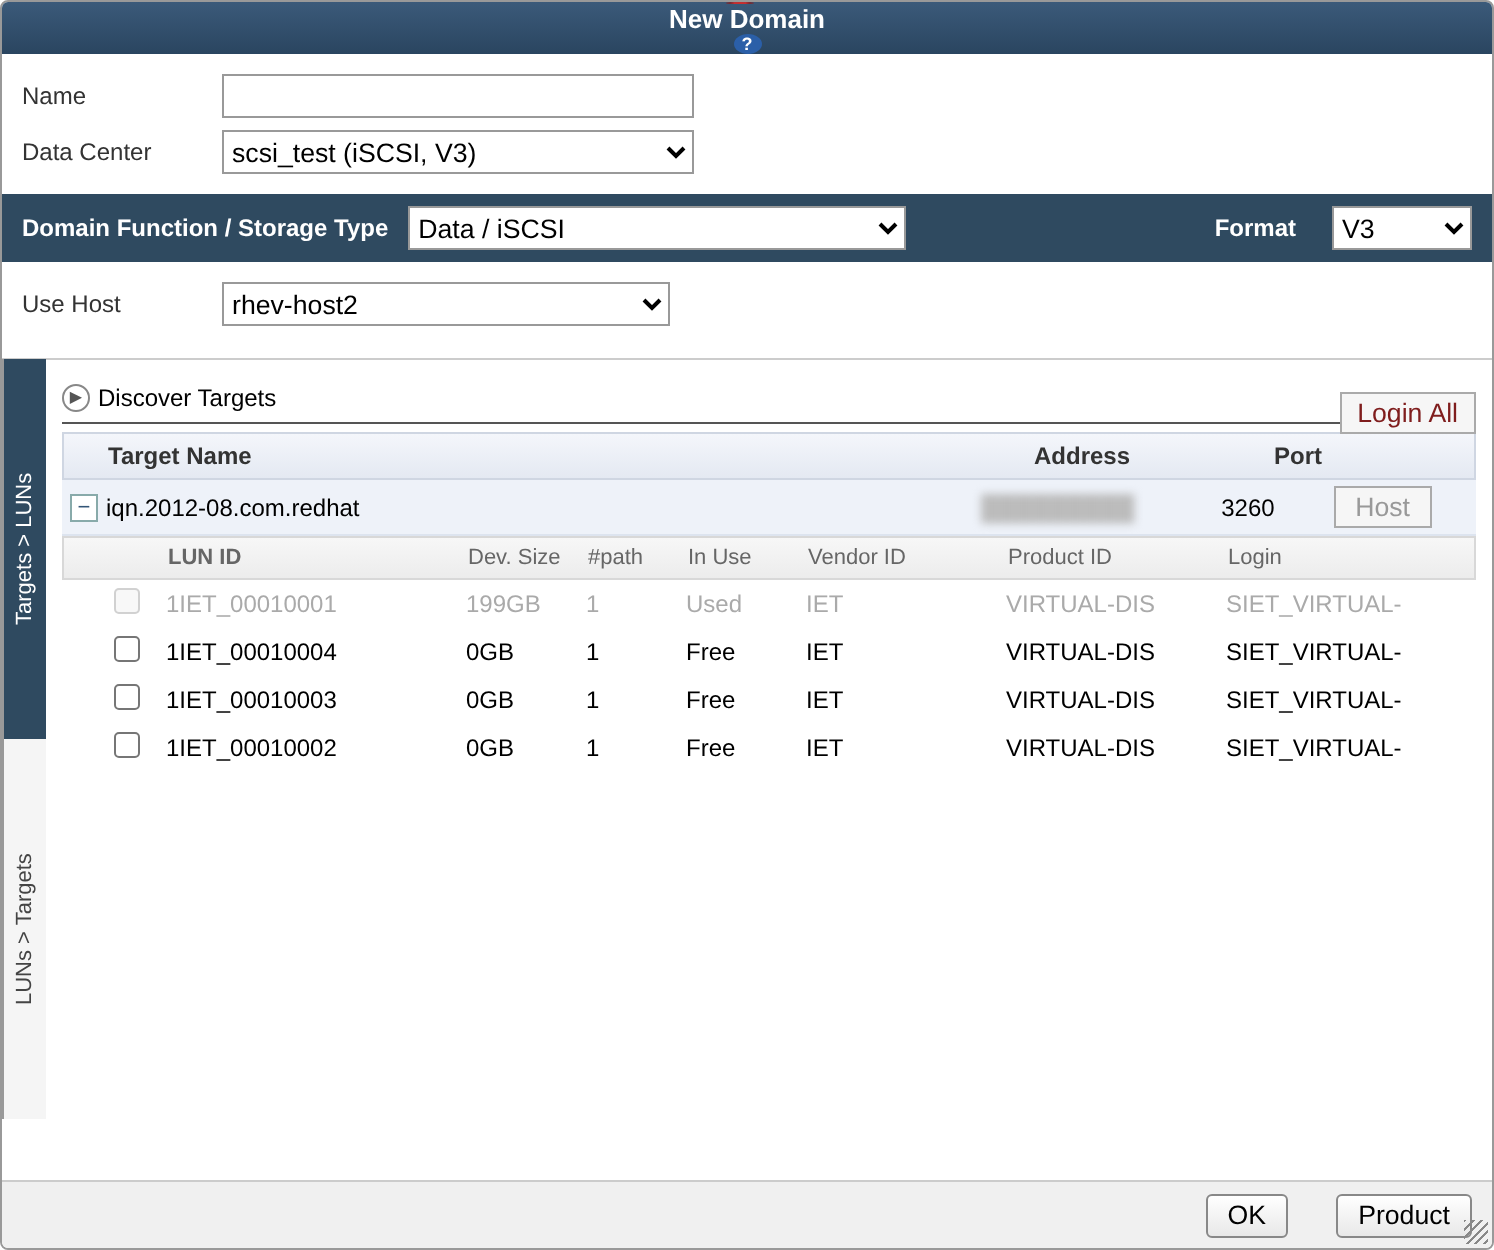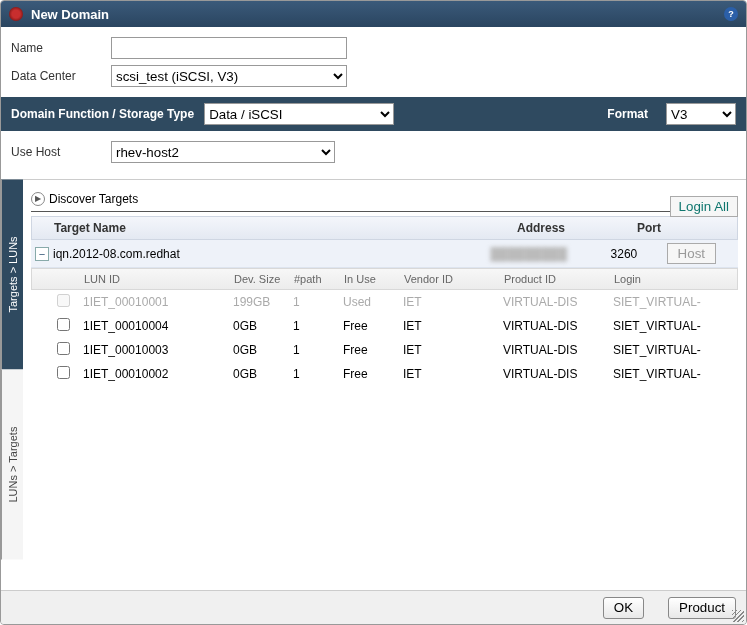--- a/index.html
+++ b/index.html
@@ -1,58 +1,58 @@
 <!DOCTYPE html>
 <html><head>
 <meta charset="utf-8">
 <style>
 * { box-sizing: border-box; margin: 0; padding: 0; }
 body { font-family: Arial, sans-serif; font-size: 12px; background: #fff; width: 747px; height: 625px; border: 1px solid #999; border-radius: 4px; overflow: hidden; position: relative; }
-.titlebar { background: linear-gradient(#3b5a7a, #2a4560); color: #fff; height: 26px; display: flex; align-items: center; padding: 0 8px; }
+.titlebar { background: linear-gradient(#3b5a7a, #2a4560); color: #fff; height: 26px; display: flex; align-items: center; padding: 0 8px; flex-direction: column; }
 .titlebar .logo { width: 14px; height: 14px; background: radial-gradient(circle, #c82e2e 40%, #8b1a1a 70%); border-radius: 50%; margin-right: 8px; }
 .titlebar .title { flex: 1; font-weight: bold; font-size: 13px; }
 .titlebar .help { width: 14px; height: 14px; background: #2b5fa8; color: #fff; border-radius: 50%; font-size: 9px; display: flex; align-items: center; justify-content: center; font-weight: bold; }
 .form-sec { padding: 10px 10px 4px 10px; }
 .form-row { display: flex; align-items: center; margin-bottom: 6px; }
 .form-row label { width: 100px; color: #333; }
 .form-row input[type=text] { height: 22px; border: 1px solid #999; padding: 2px 4px; }
 .form-row select { height: 22px; border: 1px solid #999; background: #fff; }
 #name-input { width: 236px; }
 #datacenter-select { width: 236px; }
 .darkbar { background: #2f4a60; color: #fff; height: 34px; display: flex; align-items: center; padding: 0 10px; }
 .darkbar .lbl { font-weight: bold; margin-right: 10px; }
 .darkbar select { height: 22px; border: 1px solid #999; background: #fff; color: #000; }
-#storagetype-select { width: 190px; }
+#storagetype-select { width: 249px; }
 .darkbar .spacer { flex: 1; }
 #format-select { width: 70px; margin-left: 8px; }
 .hostbar { padding: 10px; }
 #host-select { width: 224px; }
 .main-area { display: flex; height: 380px; border-top: 1px solid #ccc; }
 .side-tabs { width: 22px; display: flex; flex-direction: column; }
 .side-tab { flex: 1; writing-mode: vertical-rl; transform: rotate(180deg); display: flex; align-items: center; justify-content: center; font-size: 11px; cursor: pointer; border-right: 1px solid #999; }
 .side-tab.active { background: #2f4a60; color: #fff; }
 .side-tab.inactive { background: #f5f5f5; color: #444; }
 .content { flex: 1; padding: 8px; position: relative; }
 .discover-row { display: flex; align-items: center; border-bottom: 1px solid #555; padding-bottom: 2px; margin-bottom: 4px; }
 .arrow-btn { width: 14px; height: 14px; border: 1px solid #888; border-radius: 50%; display: flex; align-items: center; justify-content: center; font-size: 8px; color: #555; margin-right: 4px; }
-.login-all-btn { margin-left: auto; padding: 2px 8px; border: 1px solid #aaa; background: #f6f6f6; color: #0f766e; position: relative; top: 8px; }
+.login-all-btn { margin-left: auto; padding: 2px 8px; border: 1px solid #aaa; background: #f6f6f6; color: #7f1d1d; position: relative; top: 8px; }
 .targets-header { display: flex; background: linear-gradient(#f4f6fb, #e4e9f2); border: 1px solid #cfd6e2; height: 24px; align-items: center; padding-left: 22px; font-weight: bold; color: #333; }
 .targets-header .col-target { flex: 1; }
 .targets-header .col-addr { width: 120px; }
 .targets-header .col-port { width: 100px; }
 .target-row { display: flex; align-items: center; background: #eef2f9; height: 28px; border-bottom: 1px solid #dde4ef; padding-left: 4px; }
 .target-row .expander { width: 14px; height: 14px; border: 1px solid #8aa; background:#fff; font-size: 11px; display: flex; align-items: center; justify-content: center; color: #357; margin-right: 4px; }
 .target-row .tname { flex: 1; color: #000; }
 .target-row .taddr { width: 120px; color: #bbb; filter: blur(2px); }
 .target-row .tport { width: 56px; color: #000; }
 .target-row .login-btn { padding: 2px 10px; border: 1px solid #aaa; background: #f6f6f6; color: #999; margin-right: 6px; }
 .target-row .scroll-col { width: 16px; }
 .lun-header { display: flex; background: linear-gradient(#f7f7f7,#ececec); border: 1px solid #d8d8d8; height: 22px; align-items: center; padding-left: 26px; color: #666; font-size: 11px; }
 .lun-header .c-chk { width: 26px; }
-.lun-header .c-id { width: 150px; }
+.lun-header .c-id { width: 150px; font-weight: bold; }
 .lun-header .c-size { width: 60px; }
 .lun-header .c-path { width: 50px; }
 .lun-header .c-use { width: 60px; }
 .lun-header .c-vendor { width: 100px; }
 .lun-header .c-prod { width: 110px; }
 .lun-header .c-serial { flex: 1; }
 .lun-row { display: flex; align-items: center; height: 24px; padding-left: 26px; font-size: 12px; }
 .lun-row.disabled { color: #aaa; }
 .lun-row .c-chk { width: 26px; }
 .lun-row .c-id { width: 150px; }

